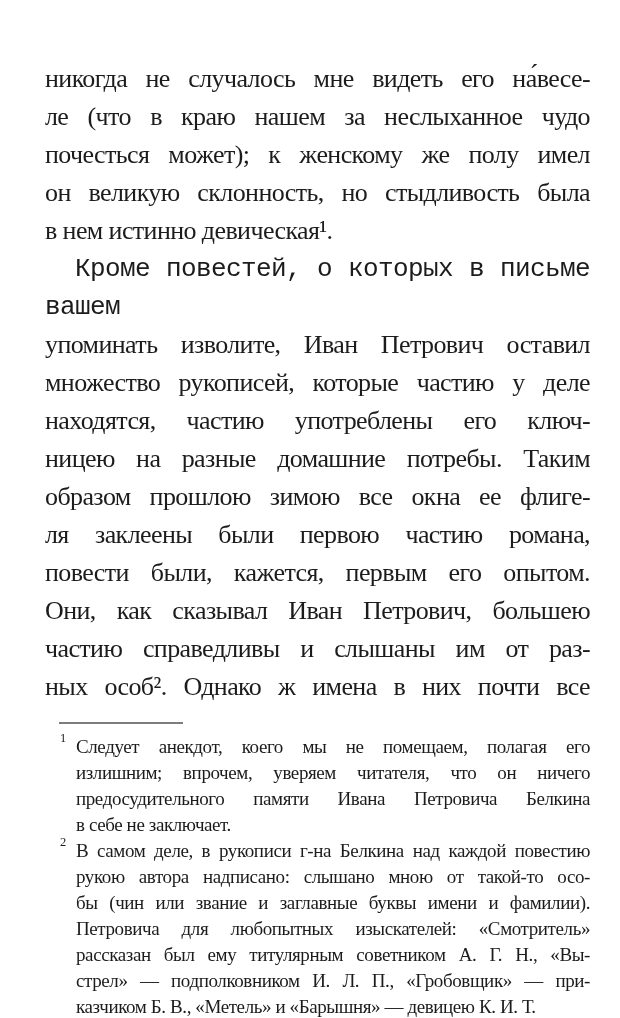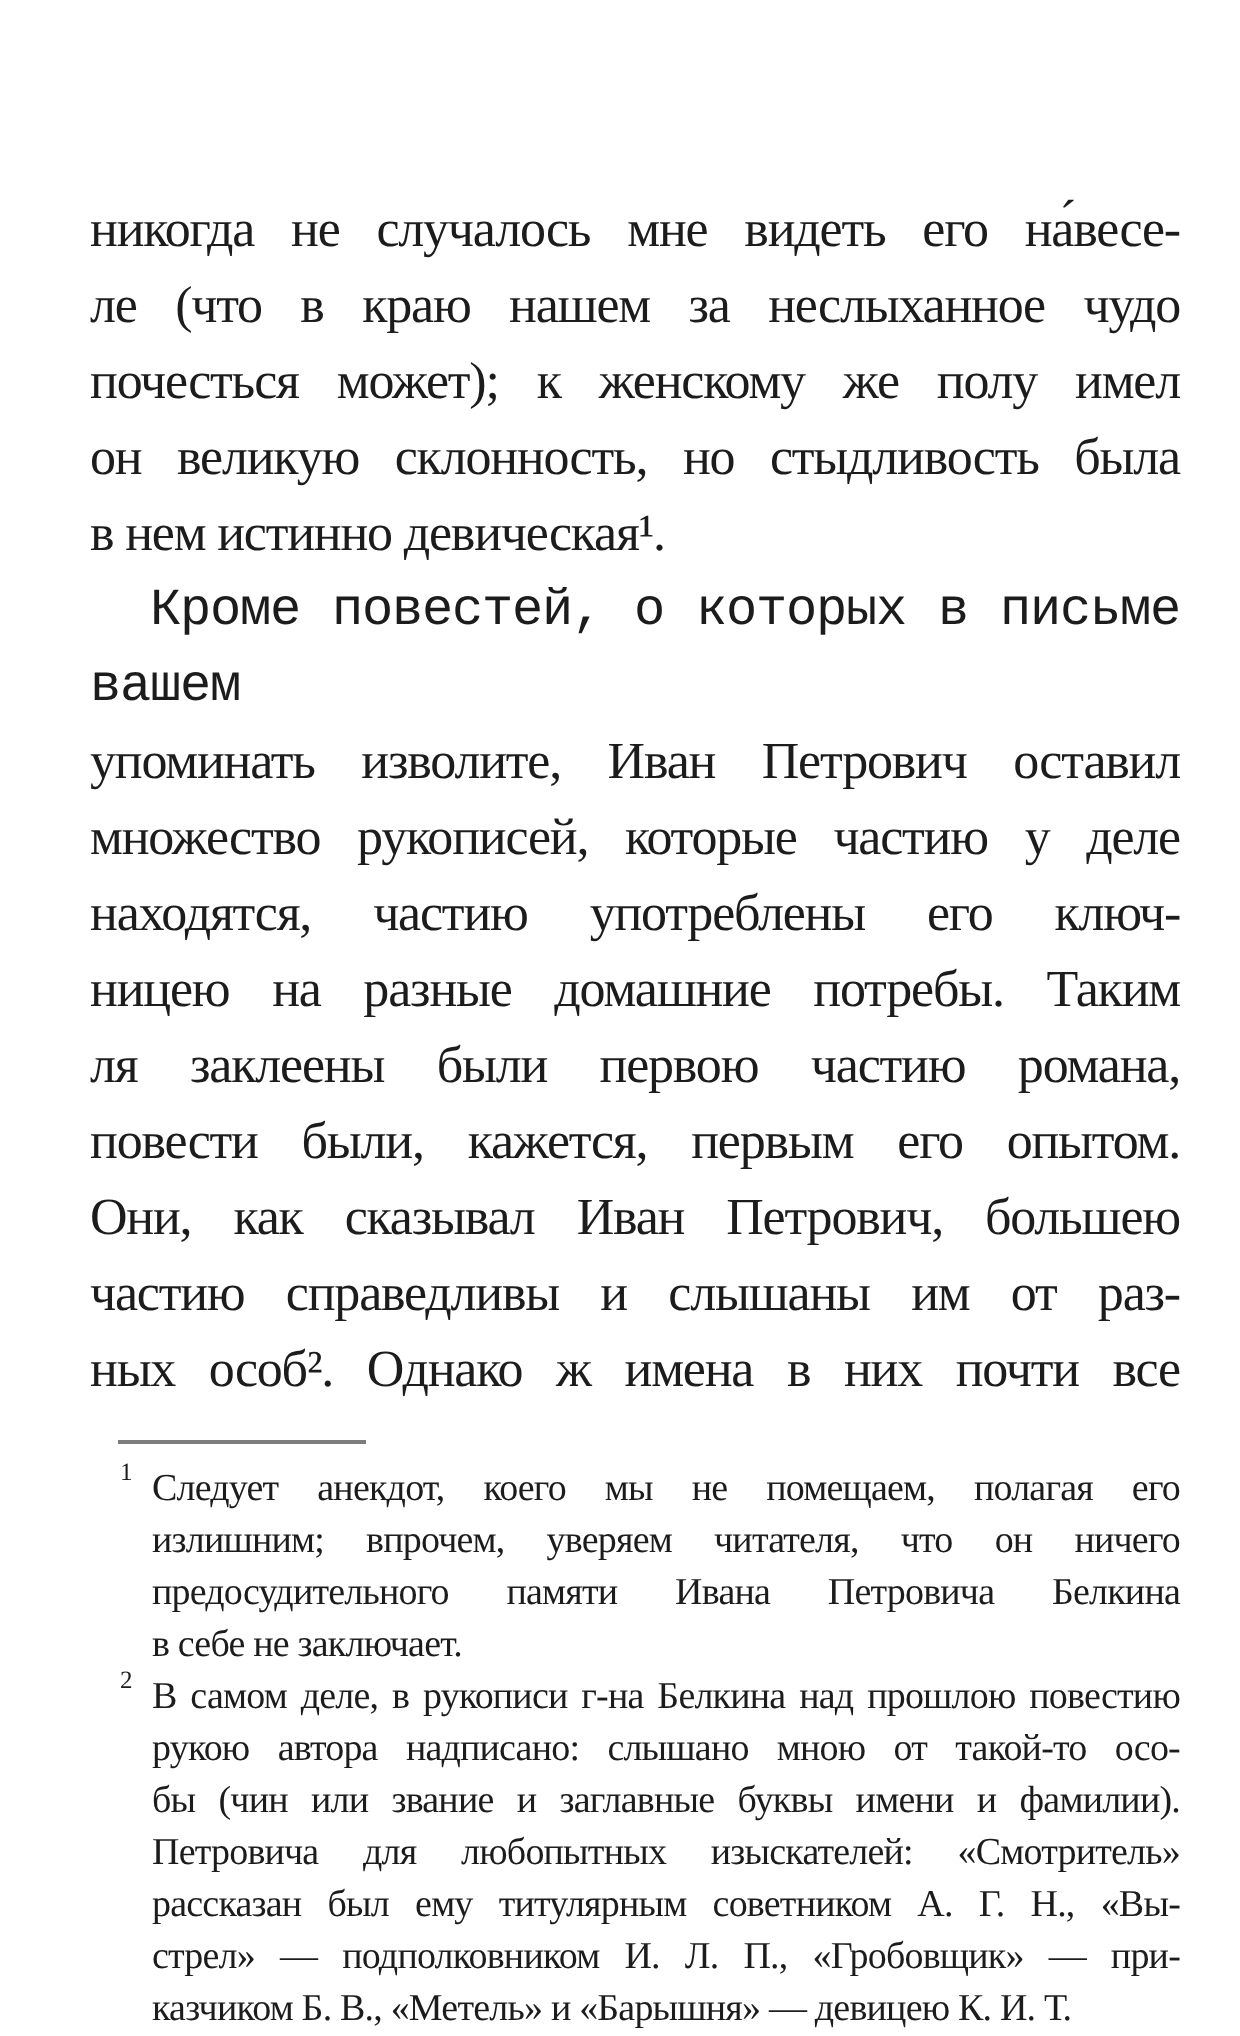--- a/index.html
+++ b/index.html
@@ -16,21 +16,20 @@
     color: #1c1c1c;
     padding: 60px 30px 0 45px;
     overflow: hidden;
     font-family: "Liberation Serif", "DejaVu Serif", serif;
   }
   
   .body-text {
     font-size: 26px;
     line-height: 38px;
     letter-spacing: -0.6px;
-    margin-top: 36px;
   }
   .ln {
     text-align: justify;
     text-align-last: justify;
   }
   .ln.last {
     text-align-last: left;
   }
   .ln.indent {
     text-indent: 30px;
@@ -79,20 +78,21 @@
       <div class="ln">он великую склонность, но стыдливость была</div>
       <div class="ln last">в нем истинно девическая¹.</div>
     </div>
 
     <div>
       <div class="ln indent">Кроме повестей, о которых в письме вашем</div>
       <div class="ln">упоминать изволите, Иван Петрович оставил</div>
       <div class="ln">множество рукописей, которые частию у деле</div>
       <div class="ln">находятся, частию употреблены его ключ-</div>
       <div class="ln">ницею на разные домашние потребы. Таким</div>
+      <div class="ln">образом прошлою зимою все окна ее флиге-</div>
       <div class="ln">ля заклеены были первою частию романа,</div>
       <div class="ln">повести были, кажется, первым его опытом.</div>
       <div class="ln">Они, как сказывал Иван Петрович, большею</div>
       <div class="ln">частию справедливы и слышаны им от раз-</div>
       <div class="ln">ных особ². Однако ж имена в них почти все</div>
     </div>
   </div>
 
   <div class="fn-rule"></div>
 
@@ -102,21 +102,21 @@
       <div class="ln fn-line first">
         <sup class="fn-marker">1</sup><span>Следует анекдот, коего мы не помещаем, полагая его</span>
       </div>
       <div class="ln fn-line">излишним; впрочем, уверяем читателя, что он ничего</div>
       <div class="ln fn-line">предосудительного памяти Ивана Петровича Белкина</div>
       <div class="ln fn-line last">в себе не заключает.</div>
     </div>
 
     <div class="fn-para">
       <div class="ln fn-line first">
-        <sup class="fn-marker">2</sup><span>В самом деле, в рукописи г-на Белкина над прошлою повестию</span>
+        <sup class="fn-marker">2</sup><span>В самом деле, в рукописи г-на Белкина над каждой повестию</span>
       </div>
       <div class="ln fn-line">рукою автора надписано: слышано мною от такой-то осо-</div>
       <div class="ln fn-line">бы (чин или звание и заглавные буквы имени и фамилии).</div>
       <div class="ln fn-line">Петровича для любопытных изыскателей: «Смотритель»</div>
       <div class="ln fn-line">рассказан был ему титулярным советником А. Г. Н., «Вы-</div>
       <div class="ln fn-line">стрел» — подполковником И. Л. П., «Гробовщик» — при-</div>
       <div class="ln fn-line last">казчиком Б. В., «Метель» и «Барышня» — девицею К. И. Т.</div>
     </div>
   </div>
 

